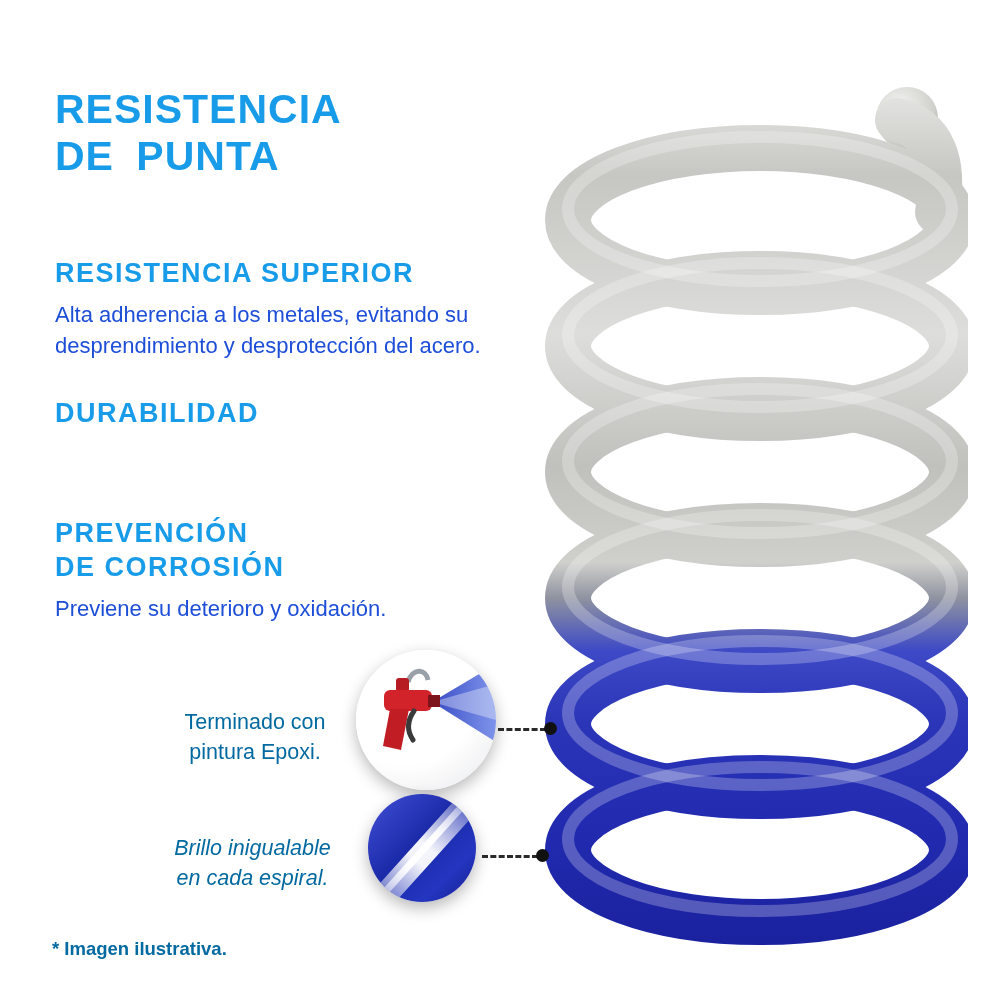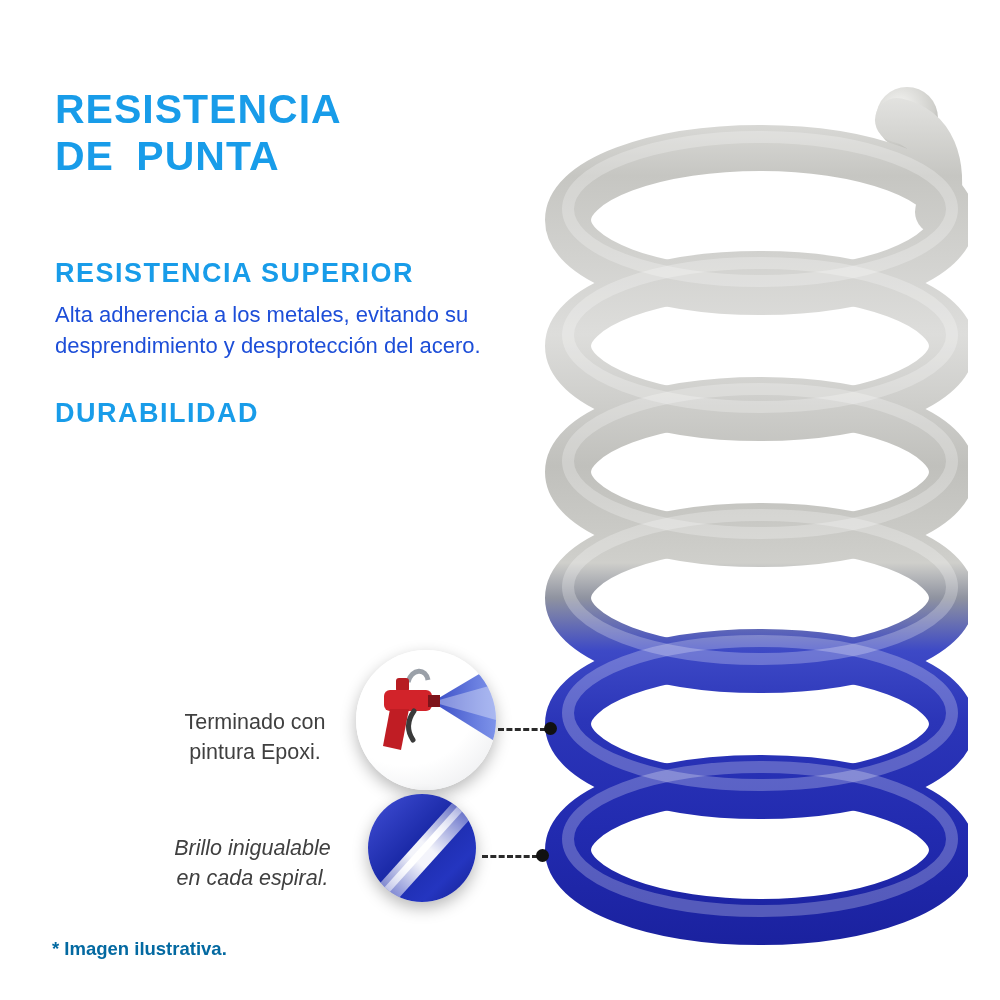--- a/index.html
+++ b/index.html
@@ -19,21 +19,21 @@
   .sec1{top:256px;}
   .sec2{top:388px;margin-top:8px;}
   .sec3{top:516px;}
   .sec-heading{
     font-size:27px;font-weight:800;color:#189CE9;letter-spacing:1.5px;line-height:34px;
   }
   .sec-body{margin-top:9px;}
   .sec-body .bl{font-size:22px;line-height:31px;color:#1d4ed8;}
   
   .callout-label{z-index:4;text-align:center;}
-  .callout-label .cl{font-size:21.5px;line-height:30px;color:#404040;}
+  .callout-label .cl{font-size:21.5px;line-height:30px;color:#0369a1;}
   .label1{left:155px;top:707px;width:200px;}
   .label2{left:150px;top:833px;width:205px;font-style:italic;}
   .photo-circle{
     border-radius:50%;overflow:hidden;z-index:4;
     box-shadow:0 6px 16px rgba(0,0,0,.28);
   }
   .circle-spray{
     left:356px;top:650px;width:140px;height:140px;
     background:radial-gradient(circle at 35% 30%, #ffffff 55%, #e6e7ea 100%);
   }
@@ -79,20 +79,27 @@
     <div class="sec-body">
       <div class="bl">Alta adherencia a los metales, evitando su</div>
       <div class="bl">desprendimiento y desprotección del acero.</div>
     </div>
   </div>
 
   <div class="abs section sec2">
     <div class="sec-heading">DURABILIDAD</div>
   </div>
 
+  <div class="abs section sec3">
+    <div class="sec-heading">PREVENCIÓN</div>
+    <div class="sec-heading">DE CORROSIÓN</div>
+    <div class="sec-body">
+      <div class="bl">Previene su deterioro y oxidación.</div>
+    </div>
+  </div>
 
   <svg class="abs spring" width="435" height="880" viewBox="0 0 435 880" xmlns="http://www.w3.org/2000/svg">
     <defs>
       <linearGradient id="springGrad" gradientUnits="userSpaceOnUse" x1="0" y1="0" x2="0" y2="880">
         <stop offset="0" stop-color="#ececea"></stop>
         <stop offset="0.12" stop-color="#c6c6c2"></stop>
         <stop offset="0.30" stop-color="#dddddb"></stop>
         <stop offset="0.45" stop-color="#c0c0bc"></stop>
         <stop offset="0.56" stop-color="#cfcfcb"></stop>
         <stop offset="0.60" stop-color="#8f93a0"></stop>

